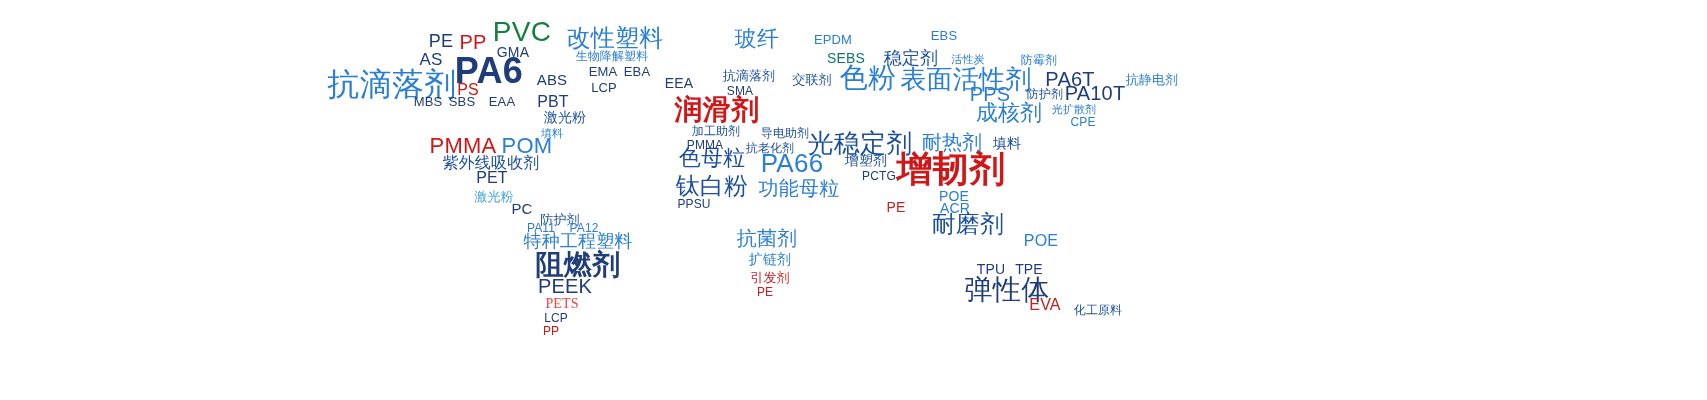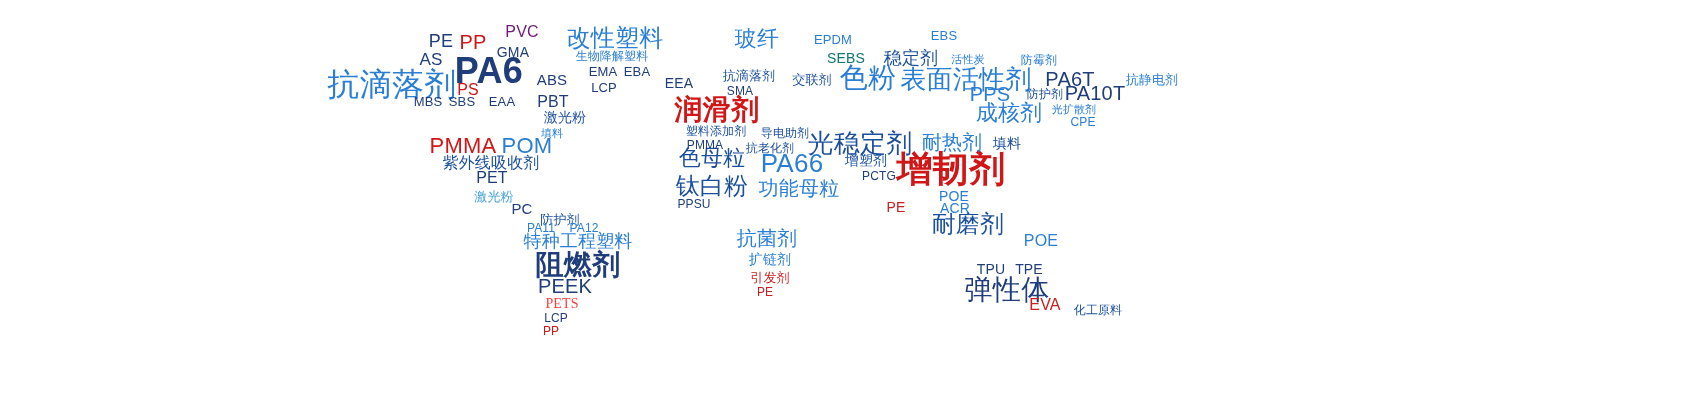--- a/index.html
+++ b/index.html
@@ -55,21 +55,21 @@
     <span class="word" style="left: 757px; top: 39px; font-size: 22px; color: rgb(42, 127, 212);">玻纤</span>
     <span class="word" style="left: 767px; top: 238px; font-size: 20px; color: rgb(42, 127, 212);">抗菌剂</span>
     <span class="word" style="left: 578px; top: 241px; font-size: 18px; color: rgb(42, 127, 212);">特种工程塑料</span>
     <span class="word" style="left: 491px; top: 163px; font-size: 16px; color: rgb(27, 79, 156);">紫外线吸收剂</span>
     <span class="word" style="left: 463px; top: 146px; font-size: 22px; color: rgb(208, 22, 22); text-align: center;">PMMA</span>
     <span class="word" style="left: 527px; top: 146px; font-size: 22px; color: rgb(42, 127, 212);">POM</span>
     <span class="word" style="left: 565px; top: 286px; font-size: 20px; color: rgb(31, 61, 122);">PEEK</span>
     <span class="word" style="left: 1070px; top: 79px; font-size: 20px; color: rgb(31, 61, 122);">PA6T</span>
     <span class="word" style="left: 1095px; top: 93px; font-size: 20px; color: rgb(31, 61, 122);">PA10T</span>
     <span class="word" style="left: 990px; top: 94px; font-size: 20px; color: rgb(42, 127, 212);">PPS</span>
-    <span class="word" style="left: 522px; top: 32px; font-size: 16px; color: #701a75;">PVC</span>
+    <span class="word" style="left: 522px; top: 32px; font-size: 28px; color: #15803d;">PVC</span>
     <span class="word" style="left: 473px; top: 42px; font-size: 20px; color: rgb(208, 22, 22);">PP</span>
     <span class="word" style="left: 441px; top: 41px; font-size: 18px; color: rgb(31, 61, 122);">PE</span>
     <span class="word" style="left: 431px; top: 59px; font-size: 17px; color: rgb(31, 61, 122);">AS</span>
     <span class="word" style="left: 513px; top: 52px; font-size: 14px; color: rgb(31, 61, 122);">GMA</span>
     <span class="word" style="left: 552px; top: 79px; font-size: 15px; color: rgb(31, 61, 122);">ABS</span>
     <span class="word" style="left: 468px; top: 90px; font-size: 16px; color: rgb(208, 22, 22);">PS</span>
     <span class="word" style="left: 428px; top: 101px; font-size: 13px; color: rgb(31, 61, 122);">MBS</span>
     <span class="word" style="left: 462px; top: 101px; font-size: 13px; color: rgb(31, 61, 122);">SBS</span>
     <span class="word" style="left: 502px; top: 101px; font-size: 13px; color: rgb(31, 61, 122);">EAA</span>
     <span class="word" style="left: 553px; top: 102px; font-size: 16px; color: rgb(31, 61, 122);">PBT</span>
@@ -94,21 +94,21 @@
     <span class="word" style="left: 740px; top: 91px; font-size: 12px; color: rgb(31, 61, 122);">SMA</span>
     <span class="word" style="left: 833px; top: 39px; font-size: 13px; color: rgb(42, 127, 212);">EPDM</span>
     <span class="word" style="left: 846px; top: 58px; font-size: 14px; color: #0f766e;">SEBS</span>
     <span class="word" style="left: 944px; top: 35px; font-size: 13px; color: rgb(42, 127, 212);">EBS</span>
     <span class="word" style="left: 968px; top: 59px; font-size: 11px; color: rgb(42, 127, 212);">活性炭</span>
     <span class="word" style="left: 1039px; top: 60px; font-size: 12px; color: rgb(42, 127, 212);">防霉剂</span>
     <span class="word" style="left: 1152px; top: 79px; font-size: 13px; color: rgb(42, 127, 212);">抗静电剂</span>
     <span class="word" style="left: 1045px; top: 94px; font-size: 12px; color: rgb(27, 79, 156);">防护剂</span>
     <span class="word" style="left: 1074px; top: 109px; font-size: 11px; color: rgb(42, 127, 212);">光扩散剂</span>
     <span class="word" style="left: 1083px; top: 122px; font-size: 12px; color: rgb(42, 127, 212);">CPE</span>
-    <span class="word" style="left: 716px; top: 131px; font-size: 12px; color: rgb(27, 79, 156);">塑料添加剂</span>
+    <span class="word" style="left: 716px; top: 131px; font-size: 12px; color: rgb(27, 79, 156);">加工助剂</span>
     <span class="word" style="left: 785px; top: 133px; font-size: 12px; color: rgb(27, 79, 156);">导电助剂</span>
     <span class="word" style="left: 705px; top: 145px; font-size: 12px; color: rgb(31, 61, 122);">PMMA</span>
     <span class="word" style="left: 770px; top: 148px; font-size: 12px; color: rgb(27, 79, 156);">抗老化剂</span>
     <span class="word" style="left: 866px; top: 160px; font-size: 14px; color: rgb(27, 79, 156);">增塑剂</span>
     <span class="word" style="left: 879px; top: 176px; font-size: 12px; color: rgb(31, 61, 122);">PCTG</span>
     <span class="word" style="left: 1007px; top: 143px; font-size: 14px; color: rgb(27, 79, 156);">填料</span>
     <span class="word" style="left: 694px; top: 204px; font-size: 12px; color: rgb(31, 61, 122);">PPSU</span>
     <span class="word" style="left: 770px; top: 259px; font-size: 14px; color: rgb(42, 127, 212);">扩链剂</span>
     <span class="word" style="left: 770px; top: 277px; font-size: 13px; color: rgb(198, 32, 32);">引发剂</span>
     <span class="word" style="left: 765px; top: 292px; font-size: 12px; color: rgb(198, 32, 32);">PE</span>

